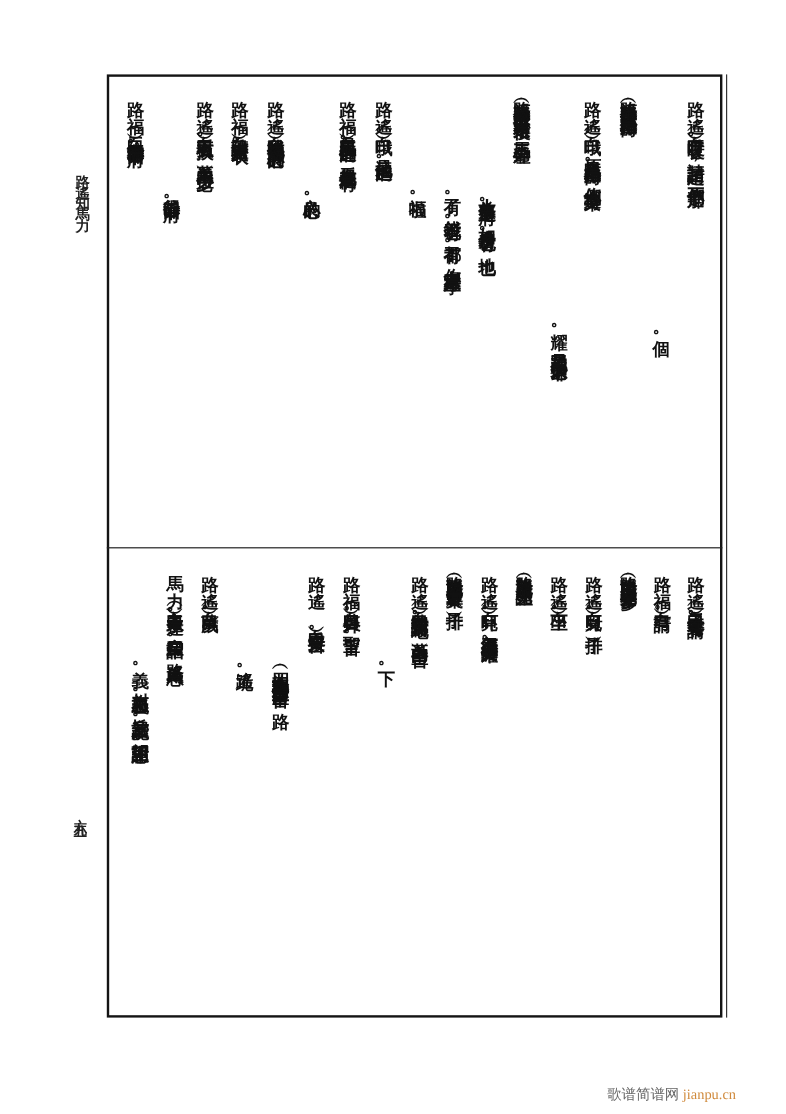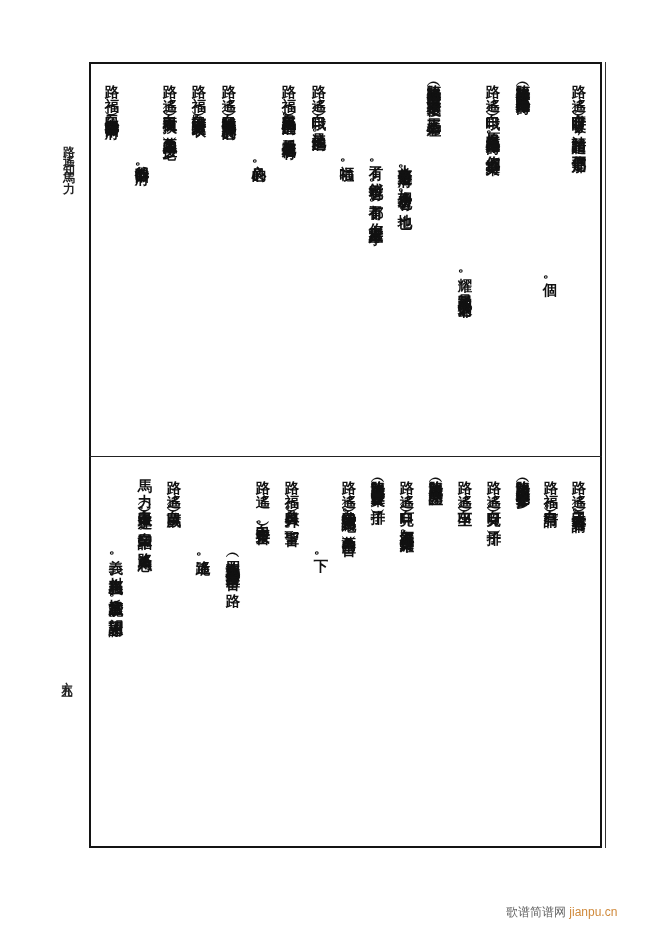--- a/index.html
+++ b/index.html
@@ -14,21 +14,21 @@
   .col { position:absolute; writing-mode:vertical-rl; text-orientation:upright;
          font-size:14.5px; line-height:18px; letter-spacing:1.2px; white-space:nowrap;
          font-weight:bold; }
   .spk { display:inline-block; }
   .spk.two { letter-spacing:14px; }
   .side-title { position:absolute; left:60px; top:136px; writing-mode:vertical-rl;
           text-orientation:upright; font-size:12px; letter-spacing:9px; font-weight:bold; color:#222; }
   .page-num { position:absolute; left:58px; top:673px; writing-mode:vertical-rl;
           text-orientation:upright; font-size:11px; letter-spacing:3px; font-weight:bold; color:#222; }
   .watermark { position:absolute; left:506px; top:904px; font-size:12px;
-          font-family:Liberation Sans, sans-serif; color:#666; white-space:nowrap; }
+          font-family:Liberation Serif, serif; color:#666; white-space:nowrap; }
   .watermark .url { color:#d08a3c; }
 </style>
 </head>
 <body>
 
 <div class="side-title">路遙知馬力</div>
 <div class="page-num">六九五</div>
 
 <div class="frame"></div>
 <div class="divider"></div>

